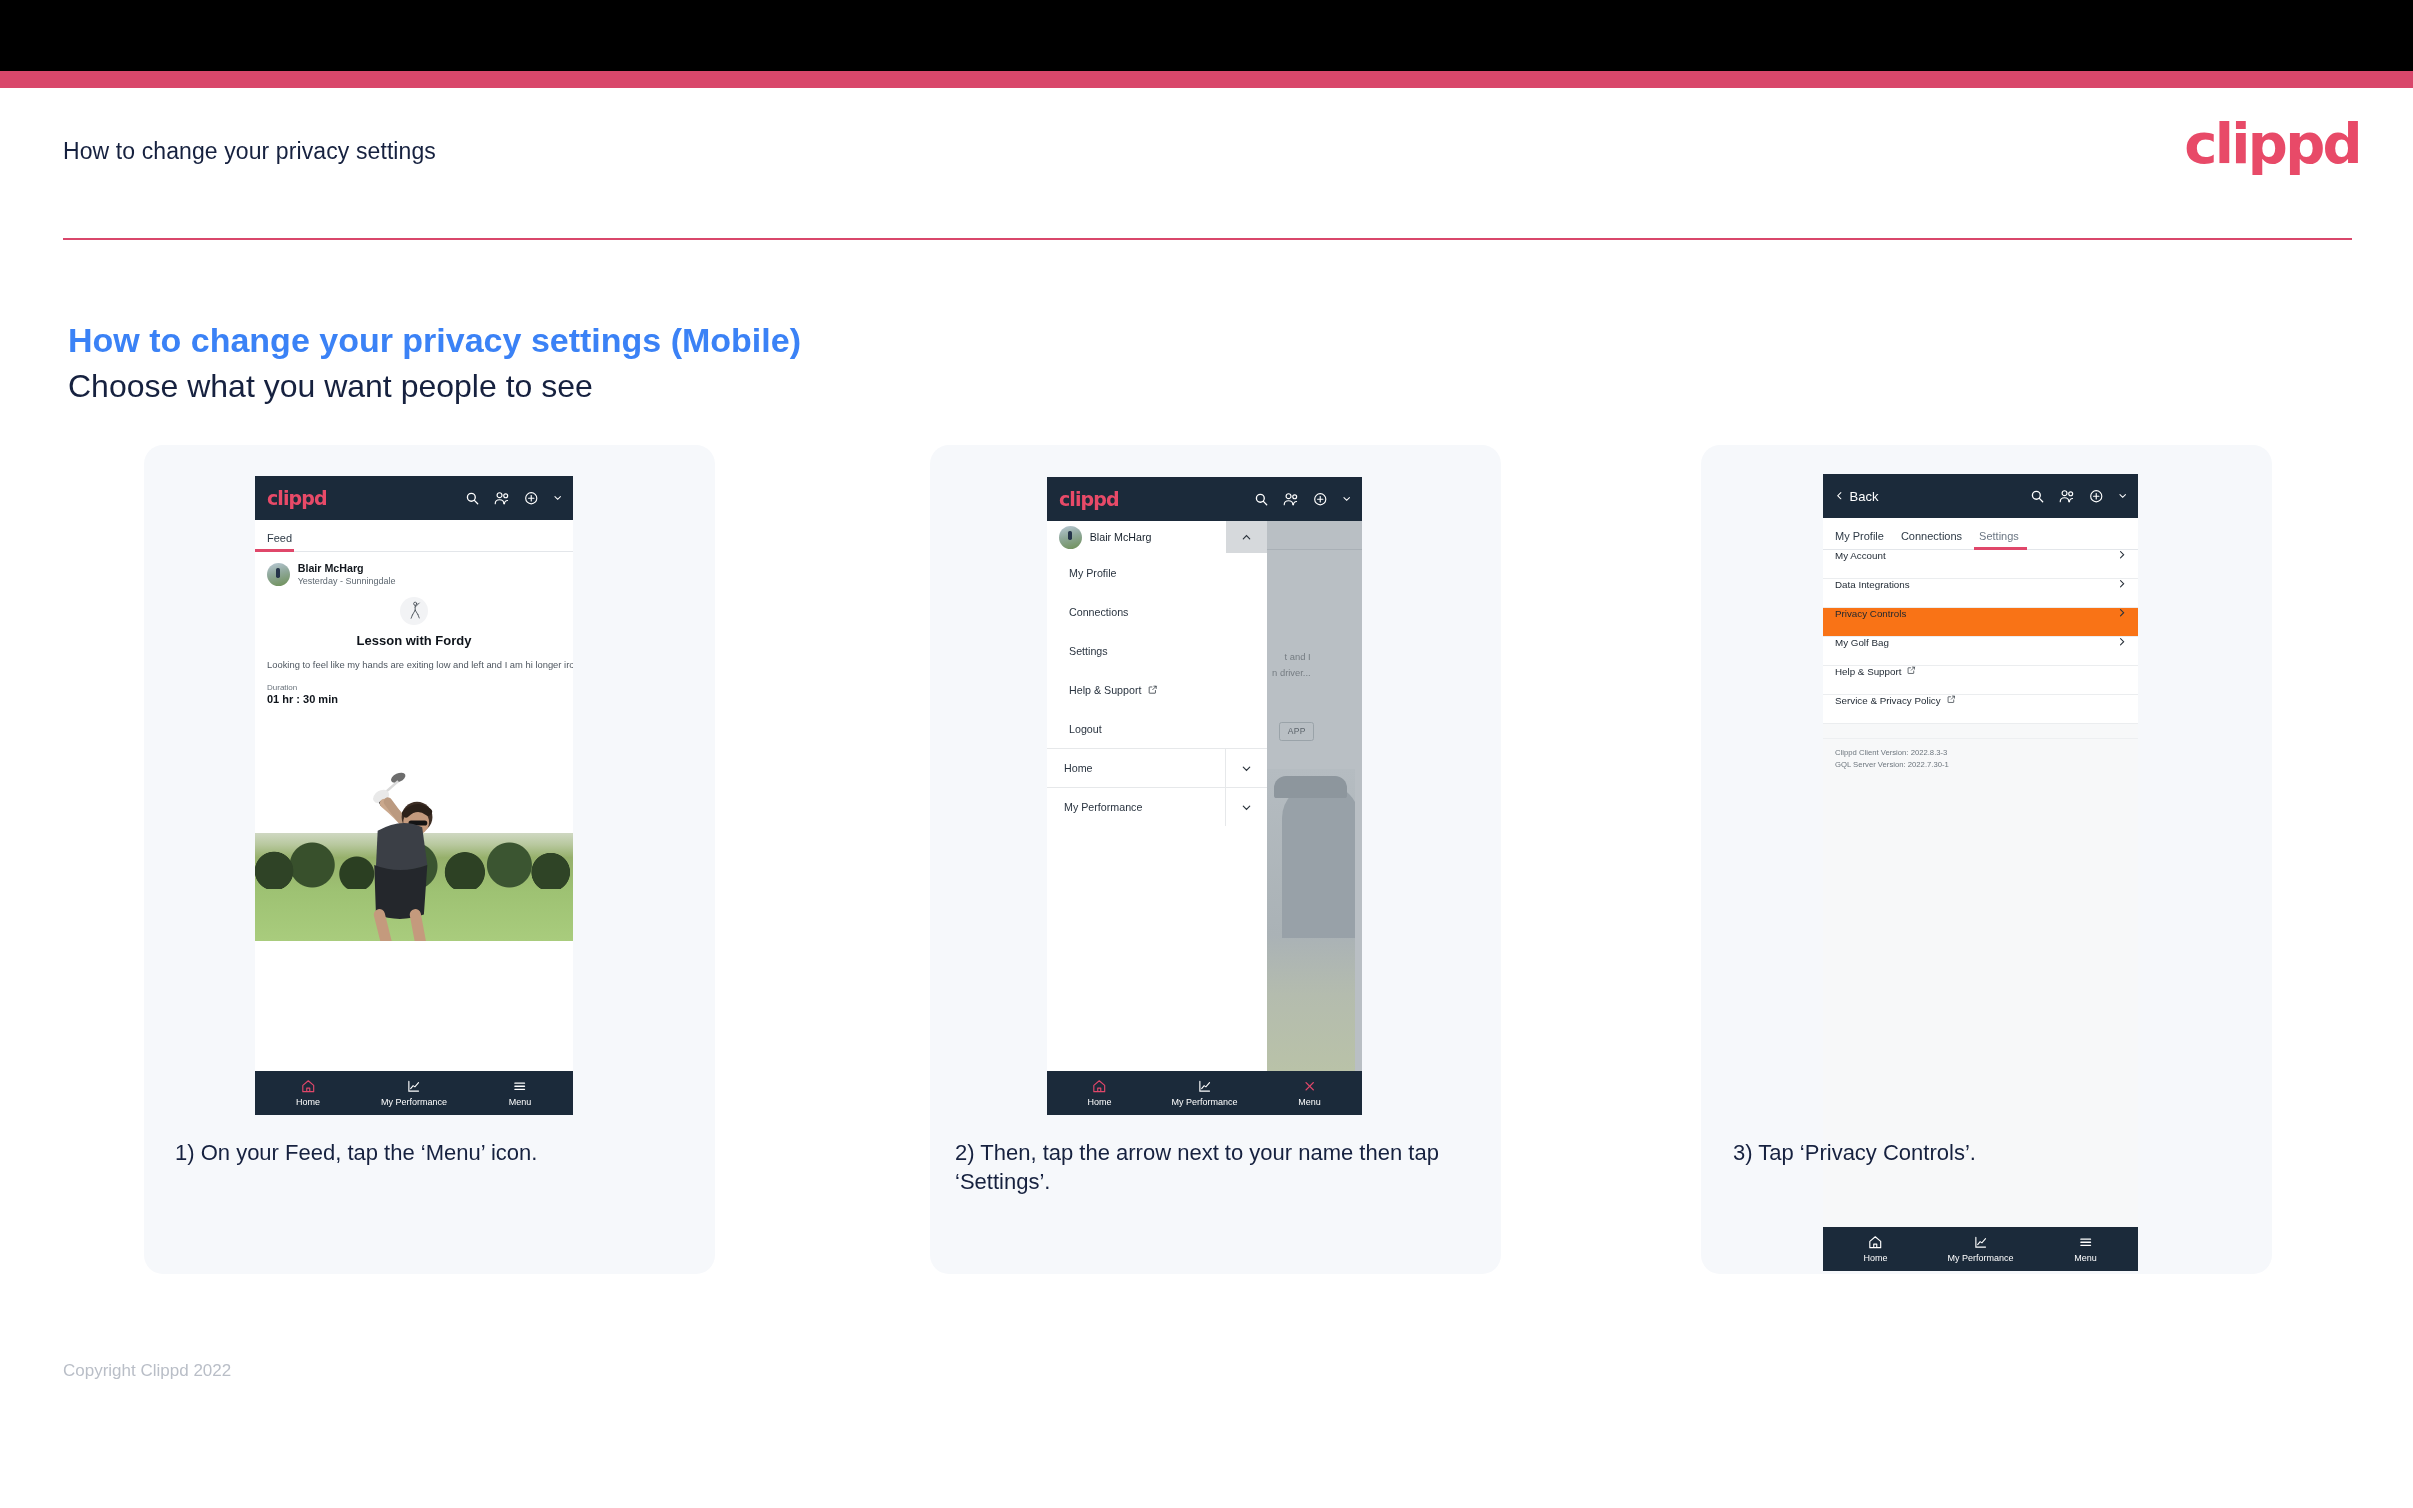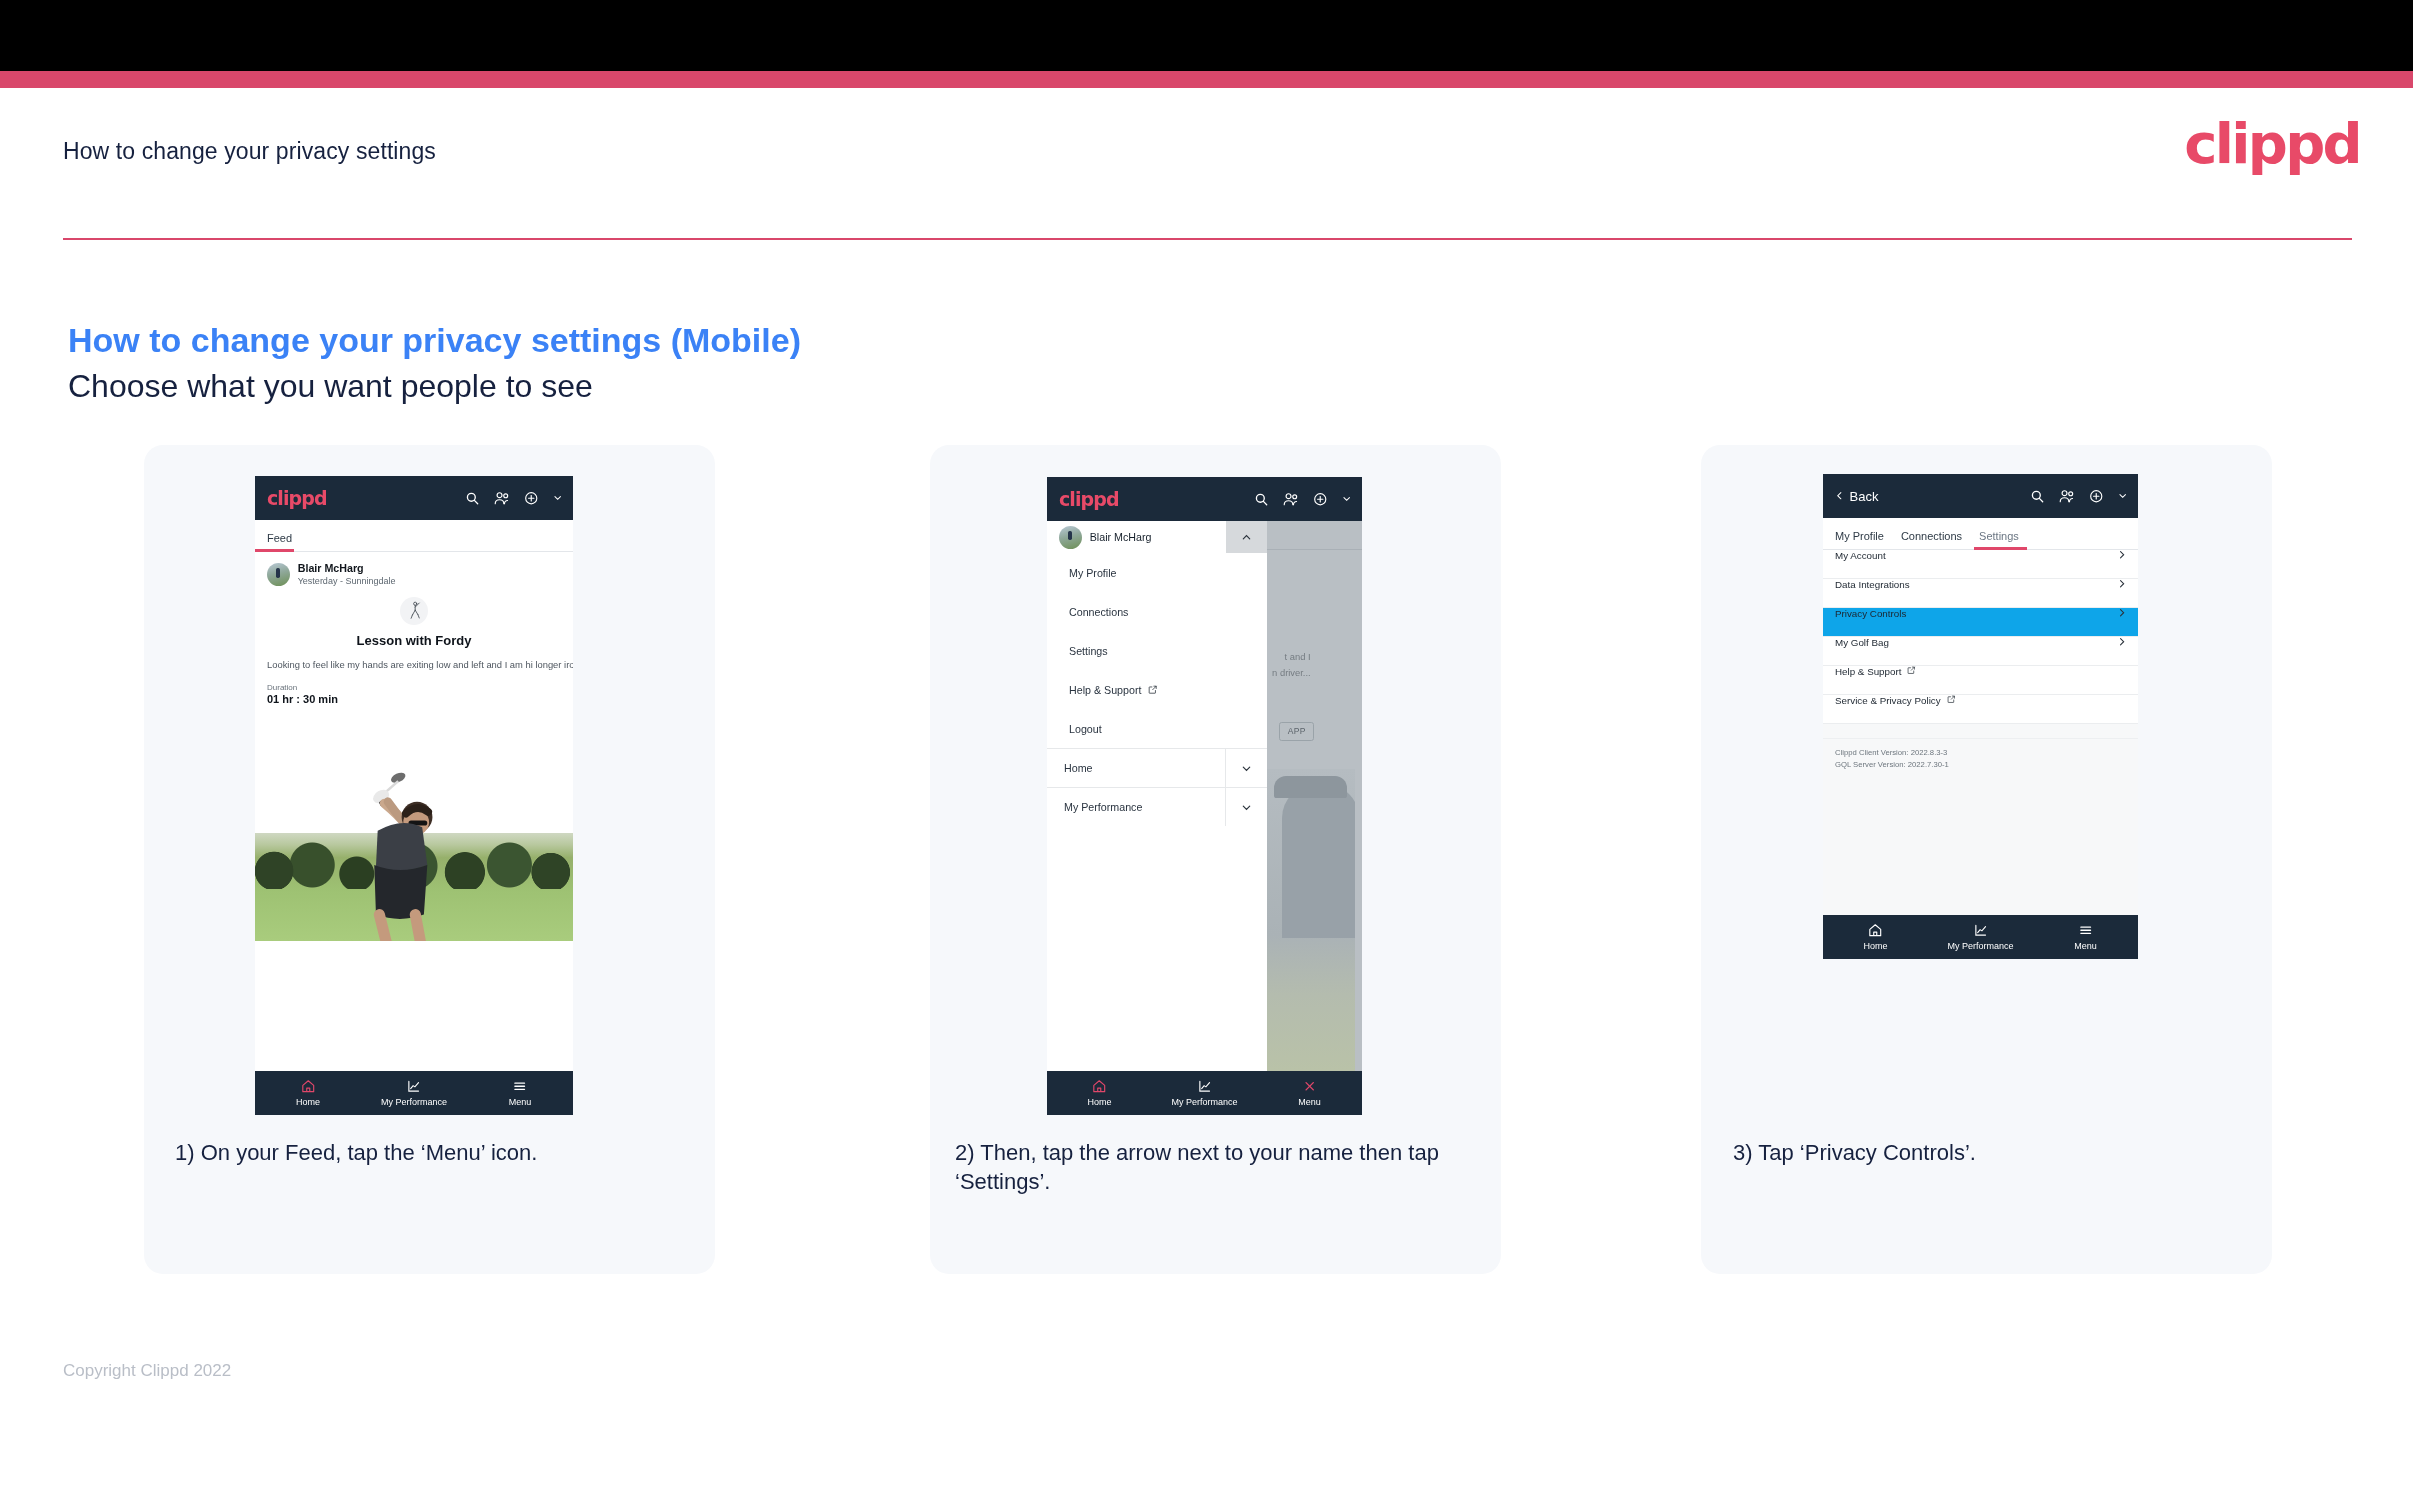--- a/index.html
+++ b/index.html
@@ -106,21 +106,21 @@
   #card-3 { left: 1701px; }
 
   
   .phone {
     position: absolute;
     background: #ffffff;
     overflow: hidden;
   }
   #phone-1 { left: 255px; top: 476px; width: 318px; height: 639px; }
   #phone-2 { left: 1047px; top: 477px; width: 315px; height: 638px; }
-  #phone-3 { left: 1823px; top: 474px; width: 315px; height: 485px; }
+  #phone-3 { left: 1823px; top: 474px; width: 315px; height: 797px; }
 
   
   .app-top {
     position: relative;
     height: 44px;
     background: #1b2a3a;
     display: flex;
     align-items: center;
     padding: 0 10.3px 0 12px;
     box-sizing: border-box;
@@ -344,21 +344,21 @@
   .set-row {
     height: 29px;
     display: flex; align-items: flex-start;
     padding: 0 12px;
     font-size: 9.8px;
     color: #1d2630;
     border-bottom: 0.9px solid #ebedef;
     box-sizing: border-box;
     gap: 6px;
   }
-  .set-row.highlight { background: #0ea5e9; }
+  .set-row.highlight { background: #f97316; }
   .set-row .spacer { margin-left: auto; }
   .set-versions {
     margin-top: 13.7px;
     padding: 0 12px;
     border-top: 0.9px solid #edeff1;
     padding-top: 8.5px;
   }
   .set-ver {
     font-size: 7.7px;
     color: #6d767e;

